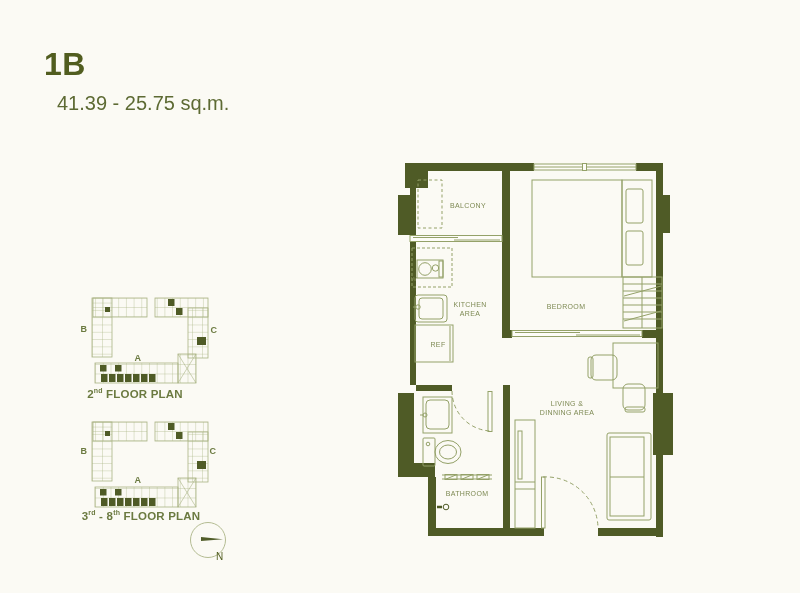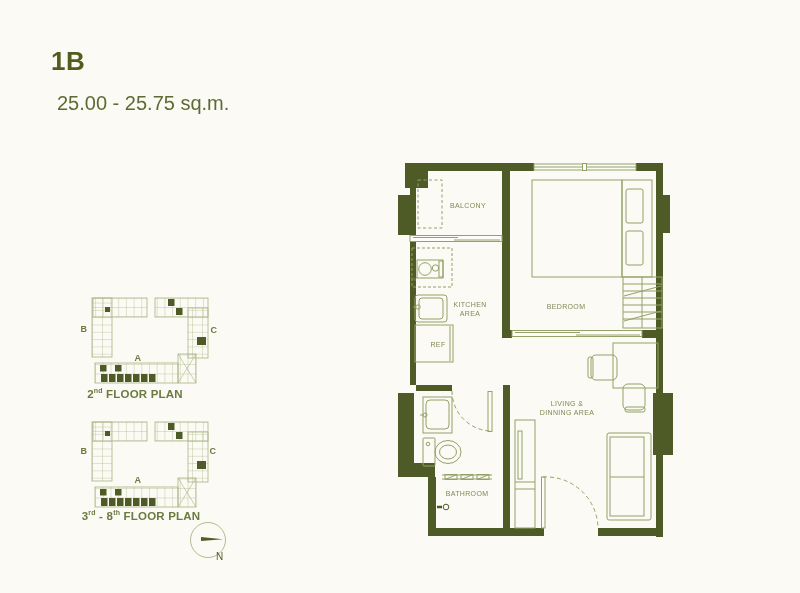--- a/index.html
+++ b/index.html
@@ -1,37 +1,37 @@
 <!DOCTYPE html>
 <html><head>
 <meta charset="utf-8">
 <style>
   html,body{margin:0;padding:0;background:#fbfaf4;}
   .canvas{position:relative;width:800px;height:593px;background:#fbfaf4;overflow:hidden;
           font-family:"Liberation Sans",sans-serif;}
   .abs{position:absolute;}
-  .title{position:absolute;left:51px;top:46px;color:#515d1f;font-size:26px;font-weight:700;letter-spacing:.5px;}
+  .title{position:absolute;left:44px;top:46px;color:#515d1f;font-size:32px;font-weight:700;letter-spacing:.5px;}
   .subtitle{position:absolute;left:57px;top:92px;color:#5d6a33;font-size:20px;font-weight:400;}
   .rlbl{position:absolute;transform:translateX(-50%);color:#7e8a54;font-size:7px;letter-spacing:.35px;
         text-align:center;white-space:pre;line-height:9px;}
   .wlbl{position:absolute;color:#7e8a54;font-size:6px;letter-spacing:.2px;}
   .kplbl{position:absolute;transform:translateX(-50%);color:#6b7a40;font-size:9px;font-weight:700;letter-spacing:.3px;}
   .caption{position:absolute;transform:translateX(-50%);color:#6b7a40;font-size:11.5px;font-weight:600;
            letter-spacing:.2px;white-space:pre;}
   .caption sup{font-size:7px;line-height:0;}
   .nlbl{position:absolute;left:216px;top:551px;color:#515d1f;font-size:10px;}
   svg{position:absolute;display:block;}
 </style>
 </head>
 <body>
 
 <div class="canvas">
 
   <div class="title">1B</div>
-  <div class="subtitle">25.00 - 25.75 sq.m.</div>
+  <div class="subtitle">41.39 - 25.75 sq.m.</div>
 
   <svg class="abs" style="left:72px;top:288px" width="170" height="102" viewBox="0 0 170 102">
     <defs>
       <pattern id="kpgh" width="7.7" height="9.5" patternUnits="userSpaceOnUse">
         <path d="M0,9.5 L0,0 L7.7,0" fill="none" stroke="#aab384" stroke-width="0.7"></path>
       </pattern>
       <pattern id="kpgv" width="10" height="7.3" patternUnits="userSpaceOnUse">
         <path d="M0,7.3 L0,0 L10,0" fill="none" stroke="#aab384" stroke-width="0.7"></path>
       </pattern>
       <g id="kpshape">

